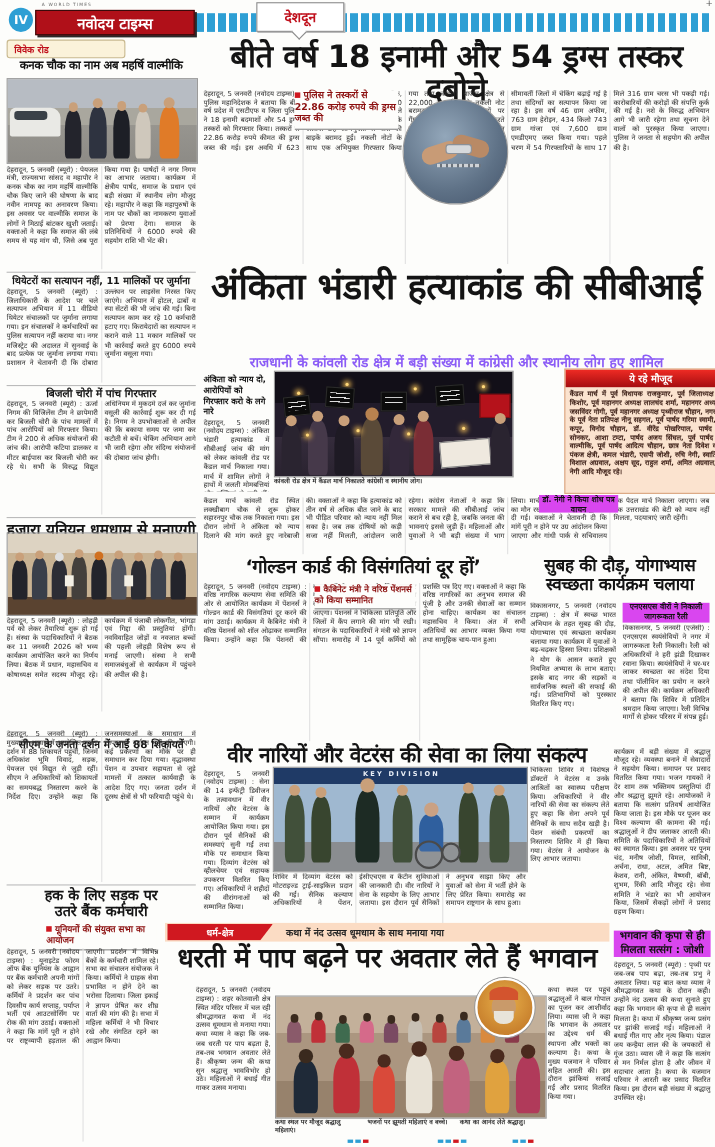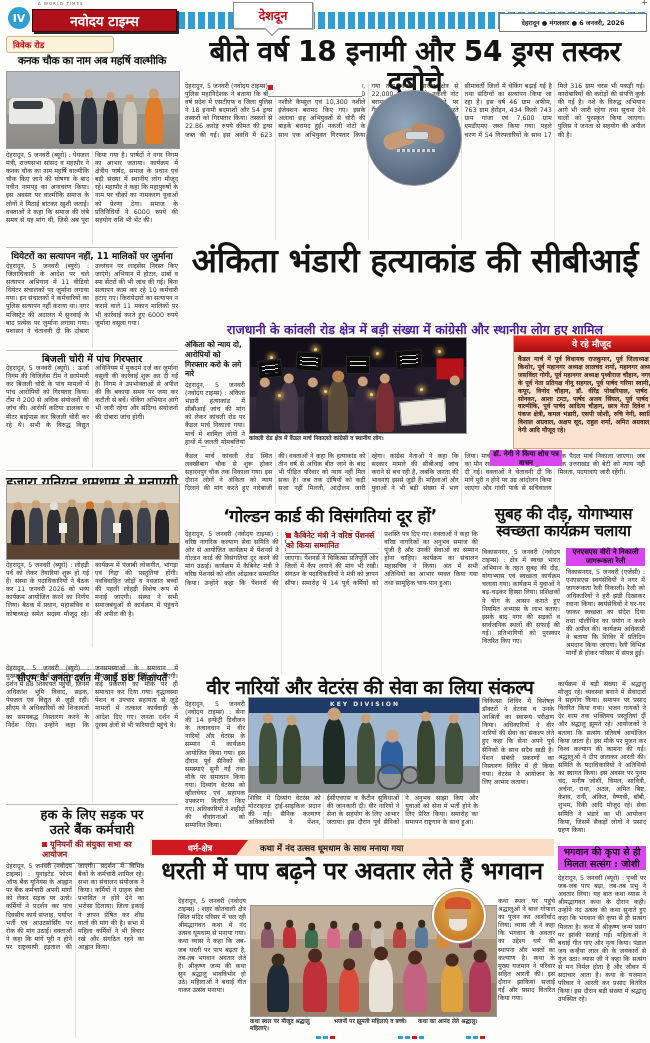--- a/index.html
+++ b/index.html
@@ -24,21 +24,21 @@
         font-size:8.5px;display:flex;align-items:center;padding-left:6px;}
   .hl{font-weight:900;color:#141414;text-align:center;line-height:1.08;letter-spacing:-0.3px;}
   .rail-hl{font-weight:900;color:#141414;text-align:center;line-height:1.15;border-top:1px solid #bbb;padding-top:3px;}
   .body-txt{font-size:6.3px;line-height:8.1px;text-align:justify;color:#2b2b2b;overflow:hidden;}
   .cols2{column-count:2;column-gap:6px;column-rule:1px solid #e2e2e2;}
   .cols3{column-count:3;column-gap:6px;column-rule:1px solid #e2e2e2;}
   .cols5{column-count:5;column-gap:6px;column-rule:1px solid #e2e2e2;}
   .subhead{font-weight:900;color:#8c1010;font-size:8px;line-height:1.25;background:#fdfdfb;
         border-bottom:1px solid #888;padding-bottom:3px;}
   .sq{display:inline-block;width:5px;height:5px;background:#d01820;margin-right:3px;}
-  .deck{font-weight:900;font-size:12.5px;text-align:center;color:#4c1d95;}
+  .deck{font-weight:900;font-size:12.5px;text-align:center;color:#8b5cf6;}
   .sidebold{font-weight:900;font-size:7.5px;line-height:1.3;color:#111;}
   .crosshead{font-weight:900;font-size:7px;text-align:center;color:#111;line-height:1.25;background:#d946ef;}
   .caption{font-size:5.8px;font-weight:bold;color:#333;line-height:1.25;}
   .presentbox{background:#fbe3cf;border:1px solid #d9a47e;overflow:hidden;}
   .presentbox .title{background:linear-gradient(180deg,#ef2b24,#a50d10);color:#fff;font-weight:900;font-size:9px;
         text-align:center;padding:1px 0 2px;}
   .presentbox .txt{font-size:6.2px;line-height:7.9px;font-weight:bold;color:#40231a;text-align:justify;padding:3px 4px;}
   .dharma-label{background:#d01820;color:#fff;font-weight:900;font-size:8.5px;display:flex;align-items:center;
         justify-content:center;clip-path:polygon(0 0,100% 0,88% 100%,0 100%);}
   .dharma-strip{background:#fbdcc4;display:flex;align-items:center;font-weight:900;font-size:8.5px;color:#222;}
@@ -61,21 +61,20 @@
 
 <div class="page">
 
   <div class="abs" style="left:0;top:4;width:650px;height:32px;">
     <div class="abs kicker" style="left:38px;top:1px;">A WORLD TIMES</div>
     <div class="abs page-roman" style="left:8px;top:7px;">IV</div>
     <div class="abs stripes" style="left:178px;top:12px;width:467px;height:17px;"></div>
     <div class="abs brand-box" style="left:32px;top:9px;width:143px;height:21px;">नवोदय टाइम्स</div>
     <div class="abs badge" style="left:233px;top:2px;width:78px;height:25px;">देशदून</div>
     <div class="abs badge-tip" style="left:267px;top:24px;"></div>
-    <div class="abs mast-date" style="left:499px;top:13px;width:146px;height:17px;">देहरादून ● मंगलवार ● 6 जनवरी, 2026</div>
     <div class="abs plus" style="right:2px;top:-2px;">+</div>
   </div>
 
   <div class="abs rail-tag" style="left:6px;top:36px;width:100px;height:15px;">विवेक रोड</div>
 
   <div class="abs hl" style="left:6px;top:55px;width:172px;font-size:10.5px;">कनक चौक का नाम अब महर्षि वाल्मीकि</div>
   <div class="photo" style="left:6px;top:71px;width:172px;height:76px;background:linear-gradient(180deg,#b7bcc3 0 34%,#a9a79e 34% 55%,#97958f 55%,#8d8b86);">
     <div class="abs" style="left:2px;top:26px;width:46px;height:26px;background:#e9e9e5;border-radius:5px 9px 2px 2px;"></div>
     <div class="abs" style="left:6px;top:29px;width:30px;height:8px;background:#3a4148;border-radius:3px;"></div>
     <div class="pn" style="--c:#23242c;left:52px;top:28px;width:15px;height:44px;"></div>
@@ -113,21 +112,21 @@
 
   <div class="abs rail-hl" style="left:6px;top:804px;width:172px;font-size:13px;">
     <div>हक के लिए सड़क पर</div>
     <div>उतरे बैंक कर्मचारी</div>
   </div>
   <div class="abs subhead" style="left:42px;top:840px;width:100px;"><span class="sq"></span><span>यूनियनों की संयुक्त सभा का आयोजन</span></div>
   <div class="abs body-txt cols2" style="left:6px;top:862px;width:138px;height:176px;">देहरादून, 5 जनवरी (नवोदय टाइम्स) : यूनाइटेड फोरम ऑफ बैंक यूनियंस के आह्वान पर बैंक कर्मचारी अपनी मांगों को लेकर सड़क पर उतरे। कर्मियों ने प्रदर्शन कर पांच दिवसीय कार्य सप्ताह, पर्याप्त भर्ती एवं आउटसोर्सिंग पर रोक की मांग उठाई। वक्ताओं ने कहा कि मांगें पूरी न होने पर राष्ट्रव्यापी हड़ताल की जाएगी। प्रदर्शन में विभिन्न बैंकों के कर्मचारी शामिल रहे। सभा का संचालन संयोजक ने किया। कर्मियों ने ग्राहक सेवा प्रभावित न होने देने का भरोसा दिलाया। जिला इकाई ने ज्ञापन प्रेषित कर शीघ्र वार्ता की मांग की है। सभा में महिला कर्मियों ने भी विचार रखे और संगठित रहने का आह्वान किया।</div>
 
   <div class="abs hl" style="left:185px;top:37px;width:460px;font-size:28px;">बीते वर्ष 18 इनामी और 54 ड्रग्स तस्कर दबोचे</div>
   <div class="abs body-txt cols5" style="left:185px;top:82px;width:460px;height:158px;">देहरादून, 5 जनवरी (नवोदय टाइम्स) : पुलिस महानिदेशक ने बताया कि बीते वर्ष प्रदेश में एसटीएफ व जिला पुलिस ने 18 इनामी बदमाशों और 54 ड्रग्स तस्करों को गिरफ्तार किया। तस्करों से 22.86 करोड़ रुपये कीमत की ड्रग्स जब्त की गई। इस अवधि में 623 अल्प्राक्स बॉटल, 2400 ग्राम स्मैक, 263 किलोग्राम चरस, 12,040 नशीले कैप्सूल एवं 10,300 नशीले इंजेक्शन बरामद किए गए। इसके अलावा छह अभियुक्तों से चोरी की बाइकें बरामद हुईं। नकली नोटों के साथ एक अभियुक्त गिरफ्तार किया गया तथा चमोली बाजार क्षेत्र से 22,000 से अधिक के नकली नोट बरामद हुए। कुख्यात तस्करों पर गैंगस्टर एक्ट के तहत कार्रवाई करते हुए 3.70 करोड़ रुपये की संपत्ति जब्त की गई। पकड़े गए आरोपियों में 14 के विरुद्ध पहले से मुकदमे दर्ज थे। सीमावर्ती जिलों में चेकिंग बढ़ाई गई है तथा संदिग्धों का सत्यापन किया जा रहा है। इस वर्ष 46 ग्राम अफीम, 763 ग्राम हेरोइन, 434 किलो 743 ग्राम गांजा एवं 7,600 ग्राम एमडीएमए जब्त किया गया। पहले चरण में 54 गिरफ्तारियों के साथ 17 मिले 316 ग्राम चरस भी पकड़ी गई। कारोबारियों की करोड़ों की संपत्ति कुर्क की गई है। नशे के विरुद्ध अभियान आगे भी जारी रहेगा तथा सूचना देने वालों को पुरस्कृत किया जाएगा। पुलिस ने जनता से सहयोग की अपील की है।</div>
-  <div class="abs subhead" style="left:268px;top:82px;width:94px;font-size:8.5px;"><span class="sq"></span></div>
+  <div class="abs subhead" style="left:268px;top:82px;width:94px;font-size:8.5px;"><span class="sq"></span><span>पुलिस ने तस्करों से 22.86 करोड़ रुपये की ड्रग्स जब्त की</span></div>
   <div class="circle-photo" style="left:366px;top:90px;width:94px;height:94px;background:radial-gradient(circle at 40% 35%,#93a7ba,#5e7186 60%,#44546a);">
     <div class="abs" style="left:16px;top:40px;width:34px;height:16px;background:#c89b76;border-radius:8px;transform:rotate(-18deg);"></div>
     <div class="abs" style="left:44px;top:34px;width:34px;height:16px;background:#b98a66;border-radius:8px;transform:rotate(16deg);"></div>
     <div class="abs" style="left:38px;top:40px;width:22px;height:7px;background:#d6d9dc;border-radius:3px;border:1px solid #8b9097;"></div>
     <div class="abs" style="left:30px;top:58px;width:40px;height:3px;background:repeating-linear-gradient(90deg,#cfd3d7 0 3px,#6c737b 3px 5px);"></div>
   </div>
 
   <div class="abs hl" style="left:185px;top:243px;width:460px;font-size:33px;">
     <div>अंकिता भंडारी हत्याकांड की सीबीआई</div>
   </div>

